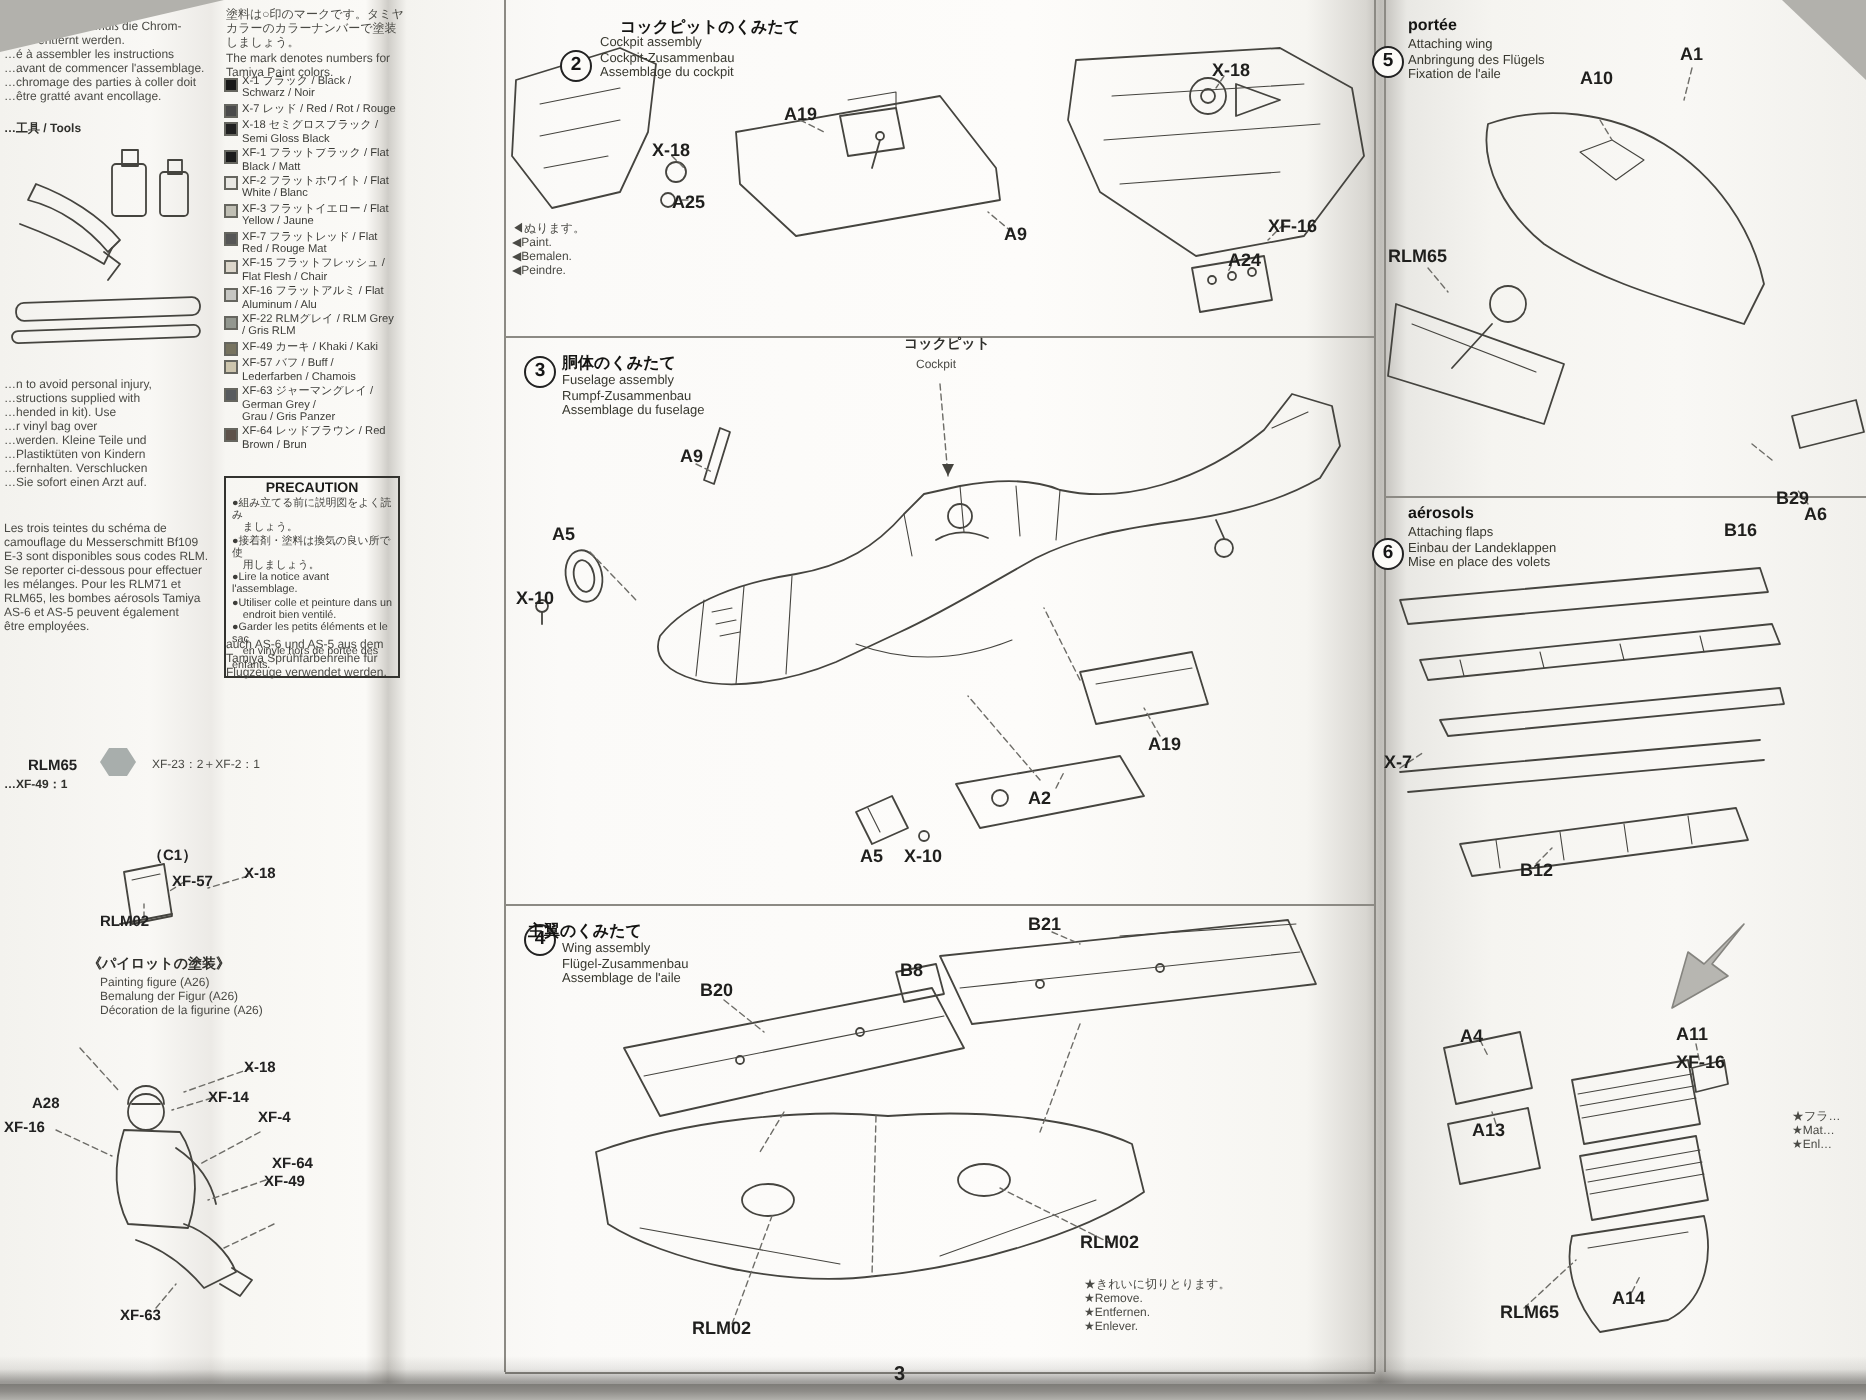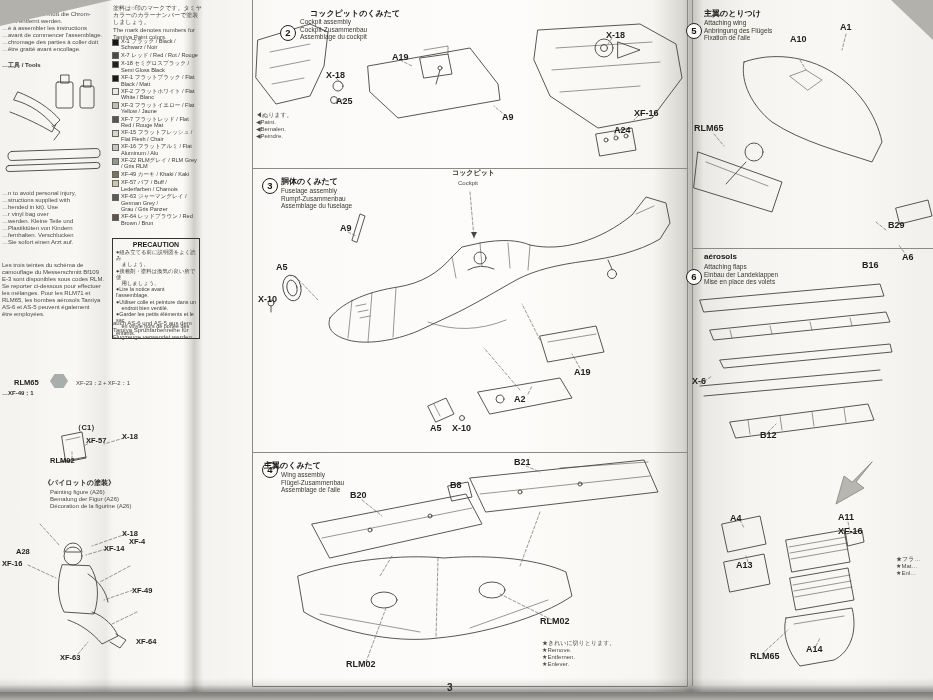--- a/index.html
+++ b/index.html
@@ -273,23 +273,23 @@
   <span class="lbl-sm" style="left:50px;top:456px">RLM02</span>
 
   <span class="tiny tinyb" style="left:44px;top:479px;font-size:7px">《パイロットの塗装》</span>
   <span class="tiny" style="left:50px;top:489px">Painting figure (A26)
 Bemalung der Figur (A26)
 Décoration de la figurine (A26)</span>
   <span class="lbl-sm" style="left:16px;top:547px">A28</span>
   <span class="lbl-sm" style="left:104px;top:544px">XF-14</span>
   <span class="lbl-sm" style="left:122px;top:529px">X-18</span>
   <span class="lbl-sm" style="left:2px;top:559px">XF-16</span>
-  <span class="lbl-sm" style="left:129px;top:537px">XF-4</span>
+  <span class="lbl-sm" style="left:129px;top:554px">XF-4</span>
   <span class="lbl-sm" style="left:132px;top:586px">XF-49</span>
-  <span class="lbl-sm" style="left:136px;top:637px">XF-64</span>
+  <span class="lbl-sm" style="left:136px;top:577px">XF-64</span>
   <span class="lbl-sm" style="left:60px;top:653px">XF-63</span>
 
   <span class="tiny" style="left:113px;top:5px">塗料は○印のマークです。タミヤ
 カラーのカラーナンバーで塗装
 しましょう。</span>
   <span class="tiny" style="left:113px;top:27px">The mark denotes numbers for
 Tamiya Paint colors.</span>
 
   <div class="paint-list">
     <div class="paint-row">
@@ -408,37 +408,37 @@
   <span class="lbl" style="left:450px;top:480px">B8</span>
   <span class="lbl" style="left:514px;top:457px">B21</span>
   <span class="lbl" style="left:540px;top:616px">RLM02</span>
   <span class="lbl" style="left:346px;top:659px">RLM02</span>
   <span class="tiny" style="left:542px;top:640px">★きれいに切りとります。
 ★Remove.
 ★Entfernen.
 ★Enlever.</span>
 
   <span class="stepnum" style="left:686px;top:23px">5</span>
-  <span class="ttl-jp" style="left:704px;top:8px">主翼のとりつけ</span>
+  <span class="ttl-jp" style="left:704px;top:8px">portée</span>
   <span class="ttl-l" style="left:704px;top:19px">Attaching wing
 Anbringung des Flügels
 Fixation de l'aile</span>
   <span class="lbl" style="left:790px;top:34px">A10</span>
   <span class="lbl" style="left:840px;top:22px">A1</span>
   <span class="lbl" style="left:694px;top:123px">RLM65</span>
-  <span class="lbl" style="left:888px;top:220px">B29</span>
+  <span class="lbl" style="left:888px;top:244px">B29</span>
   <span class="lbl" style="left:902px;top:252px">A6</span>
 
   <span class="stepnum" style="left:686px;top:269px">6</span>
   <span class="ttl-jp" style="left:704px;top:252px">aérosols</span>
   <span class="ttl-l" style="left:704px;top:263px">Attaching flaps
 Einbau der Landeklappen
 Mise en place des volets</span>
   <span class="lbl" style="left:862px;top:260px">B16</span>
-  <span class="lbl" style="left:692px;top:376px">X-6</span>
+  <span class="lbl" style="left:692px;top:376px">X-7</span>
   <span class="lbl" style="left:760px;top:430px">B12</span>
   <span class="lbl" style="left:730px;top:513px">A4</span>
   <span class="lbl" style="left:838px;top:512px">A11</span>
   <span class="lbl" style="left:838px;top:526px">XF-16</span>
   <span class="lbl" style="left:736px;top:560px">A13</span>
   <span class="lbl" style="left:806px;top:644px">A14</span>
   <span class="lbl" style="left:750px;top:651px">RLM65</span>
   <span class="tiny" style="left:896px;top:556px">★フラ…
 ★Mat…
 ★Enl…</span>

